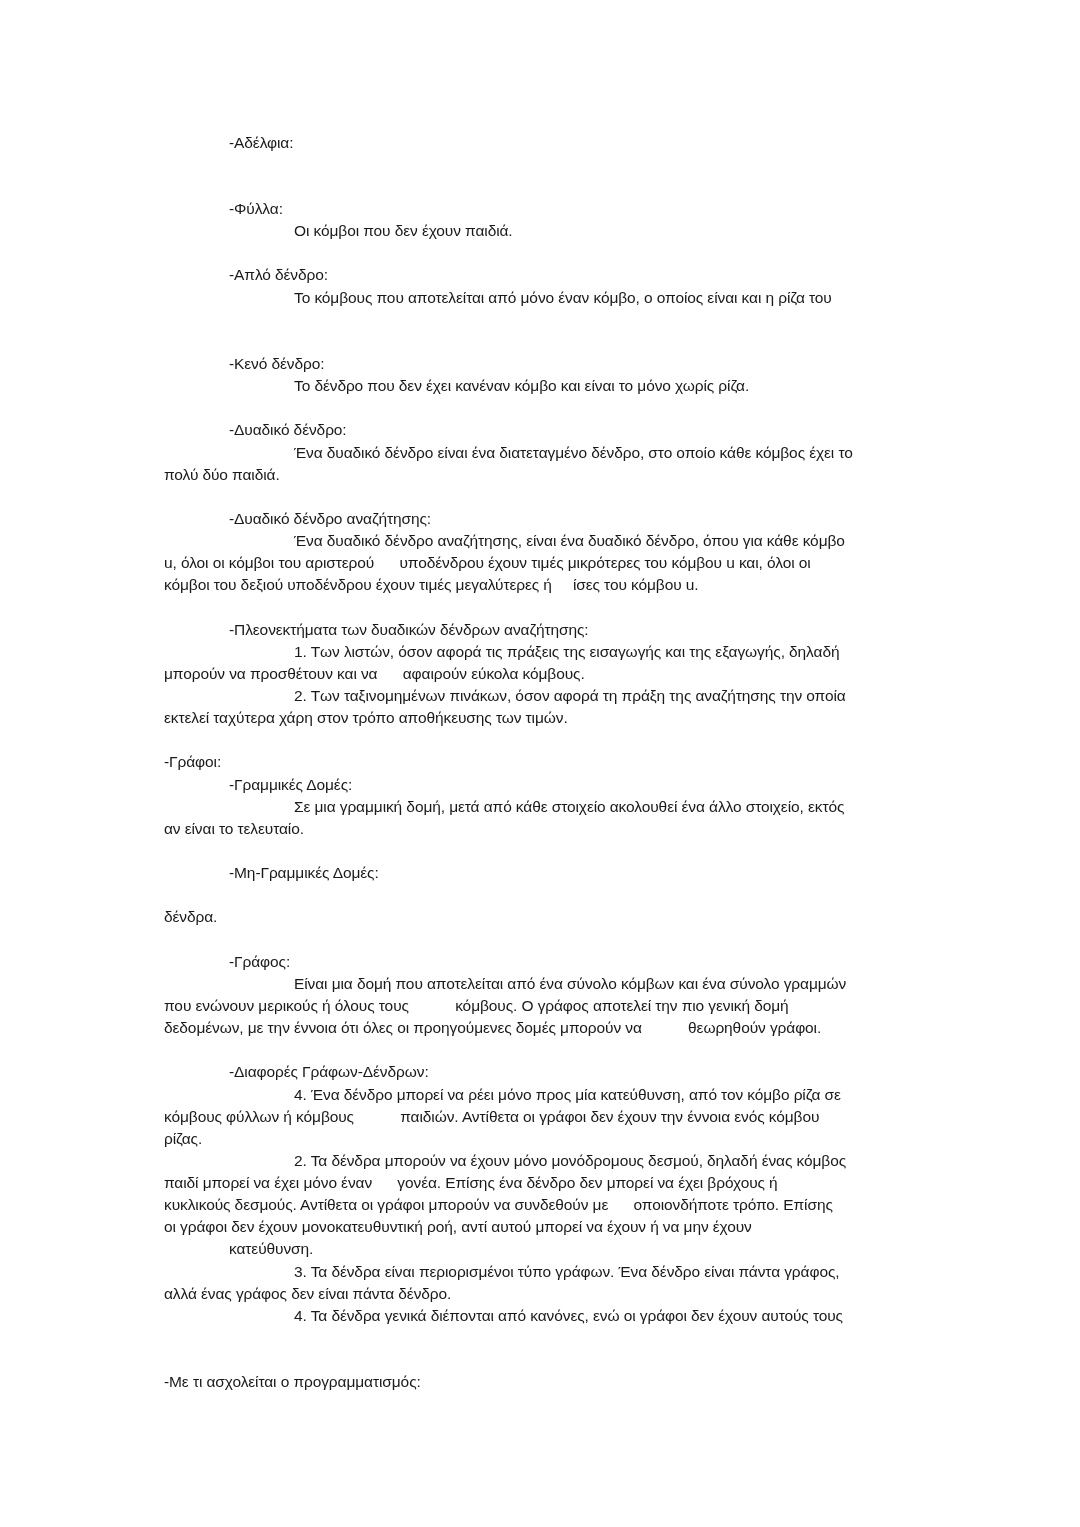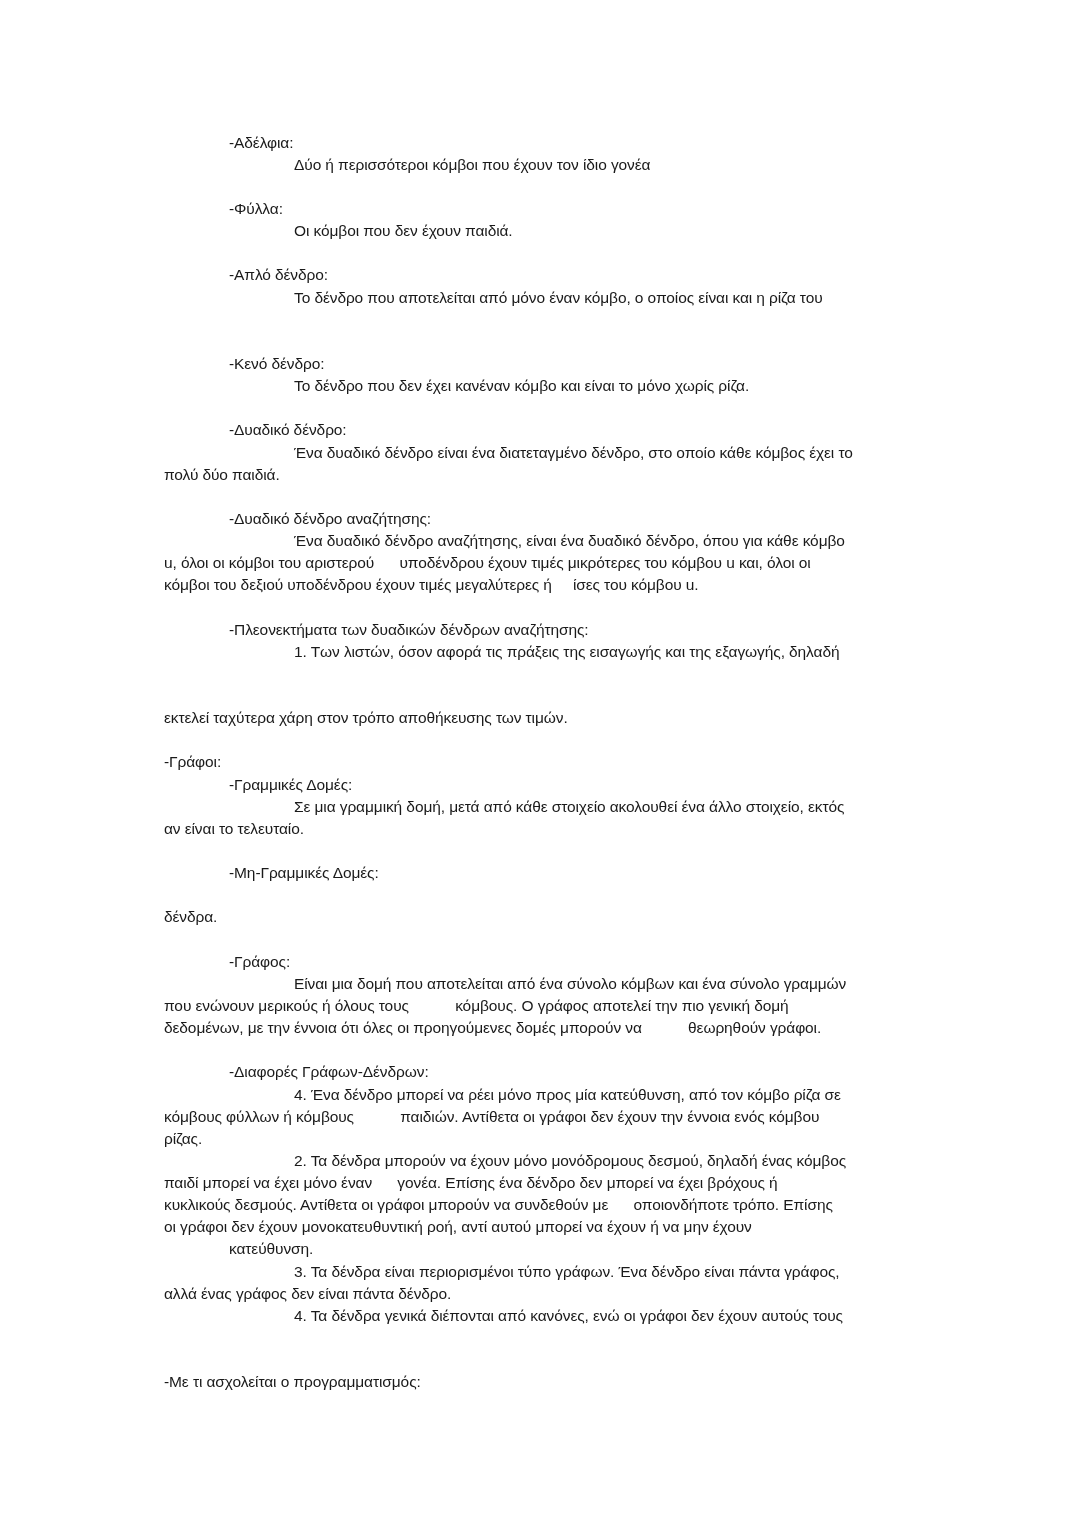--- a/index.html
+++ b/index.html
@@ -9,42 +9,43 @@
   .ln { position: absolute; font-size: 15.5px; line-height: 22px; white-space: pre; letter-spacing: -0.1px; }
   .l0 { left: 164px; }
   .l1 { left: 229px; }
   .l2 { left: 294px; }
 </style>
 </head>
 <body>
 
 <div class="page">
   <div class="ln l1" style="top:132px">-Αδέλφια:</div>
-  <div class="ln l2" style="top:154px">Δύο ή περισσότεροι κόμβοι που έχουν τον ίδιο γονέα</div>
 
   <div class="ln l1" style="top:198px">-Φύλλα:</div>
   <div class="ln l2" style="top:220px">Οι κόμβοι που δεν έχουν παιδιά.</div>
 
   <div class="ln l1" style="top:264px">-Απλό δένδρο:</div>
-  <div class="ln l2" style="top:287px">Το δένδρο που αποτελείται από μόνο έναν κόμβο, ο οποίος είναι και η ρίζα του</div>
+  <div class="ln l2" style="top:287px">Το κόμβους που αποτελείται από μόνο έναν κόμβο, ο οποίος είναι και η ρίζα του</div>
 
   <div class="ln l1" style="top:353px">-Κενό δένδρο:</div>
   <div class="ln l2" style="top:375px">Το δένδρο που δεν έχει κανέναν κόμβο και είναι το μόνο χωρίς ρίζα.</div>
 
   <div class="ln l1" style="top:419px">-Δυαδικό δένδρο:</div>
   <div class="ln l2" style="top:442px">Ένα δυαδικό δένδρο είναι ένα διατεταγμένο δένδρο, στο οποίο κάθε κόμβος έχει το</div>
   <div class="ln l0" style="top:464px">πολύ δύο παιδιά.</div>
 
   <div class="ln l1" style="top:508px">-Δυαδικό δένδρο αναζήτησης:</div>
   <div class="ln l2" style="top:530px">Ένα δυαδικό δένδρο αναζήτησης, είναι ένα δυαδικό δένδρο, όπου για κάθε κόμβο</div>
   <div class="ln l0" style="top:552px">u, όλοι οι κόμβοι του αριστερού      υποδένδρου έχουν τιμές μικρότερες του κόμβου u και, όλοι οι</div>
   <div class="ln l0" style="top:574px">κόμβοι του δεξιού υποδένδρου έχουν τιμές μεγαλύτερες ή     ίσες του κόμβου u.</div>
 
   <div class="ln l1" style="top:619px">-Πλεονεκτήματα των δυαδικών δένδρων αναζήτησης:</div>
   <div class="ln l2" style="top:641px">1. Των λιστών, όσον αφορά τις πράξεις της εισαγωγής και της εξαγωγής, δηλαδή</div>
+  <div class="ln l0" style="top:663px">μπορούν να προσθέτουν και να      αφαιρούν εύκολα κόμβους.</div>
+  <div class="ln l2" style="top:685px">2. Των ταξινομημένων πινάκων, όσον αφορά τη πράξη της αναζήτησης την οποία</div>
   <div class="ln l0" style="top:707px">εκτελεί ταχύτερα χάρη στον τρόπο αποθήκευσης των τιμών.</div>
 
   <div class="ln l0" style="top:751px">-Γράφοι:</div>
   <div class="ln l1" style="top:774px">-Γραμμικές Δομές:</div>
   <div class="ln l2" style="top:796px">Σε μια γραμμική δομή, μετά από κάθε στοιχείο ακολουθεί ένα άλλο στοιχείο, εκτός</div>
   <div class="ln l0" style="top:818px">αν είναι το τελευταίο.</div>
 
   <div class="ln l1" style="top:862px">-Μη-Γραμμικές Δομές:</div>
   <div class="ln l0" style="top:906px">δένδρα.</div>
 

